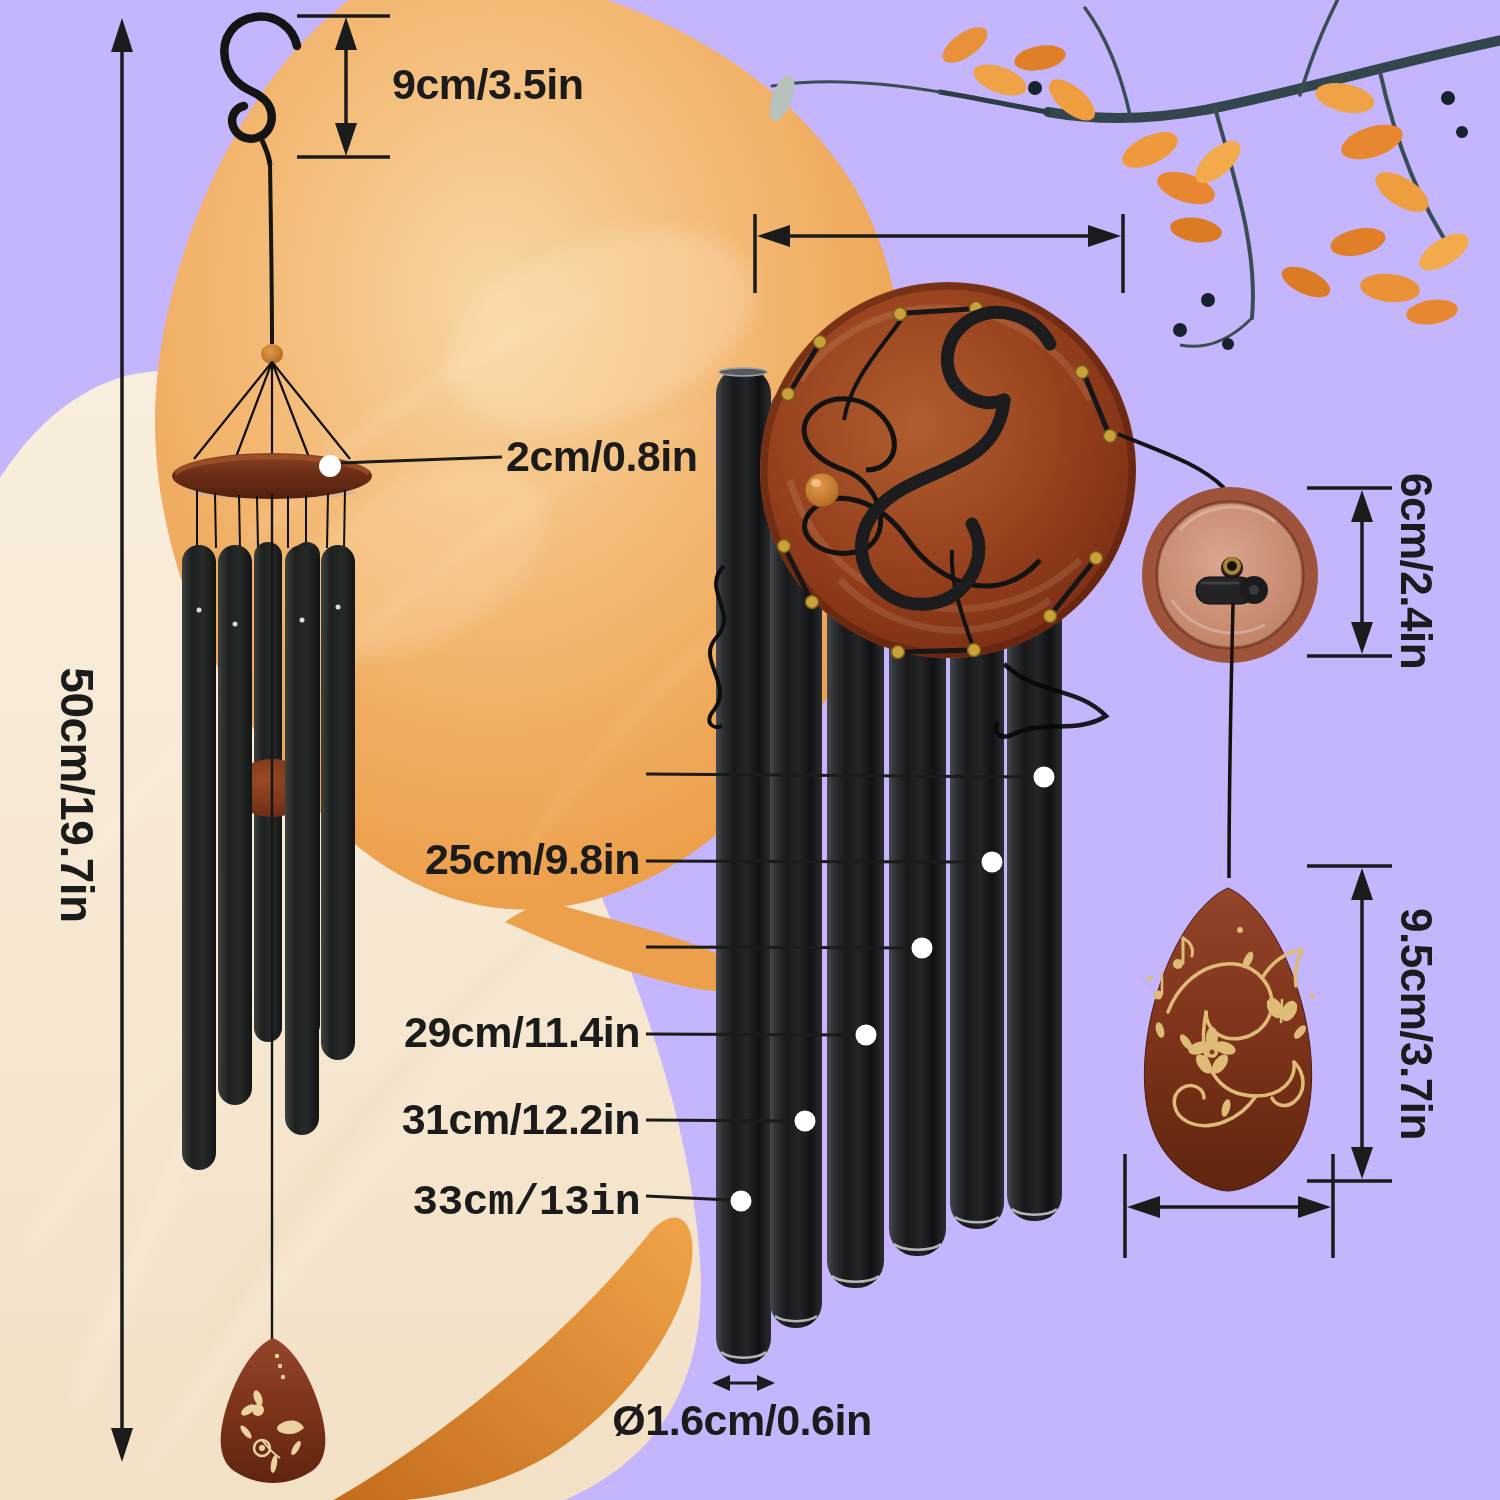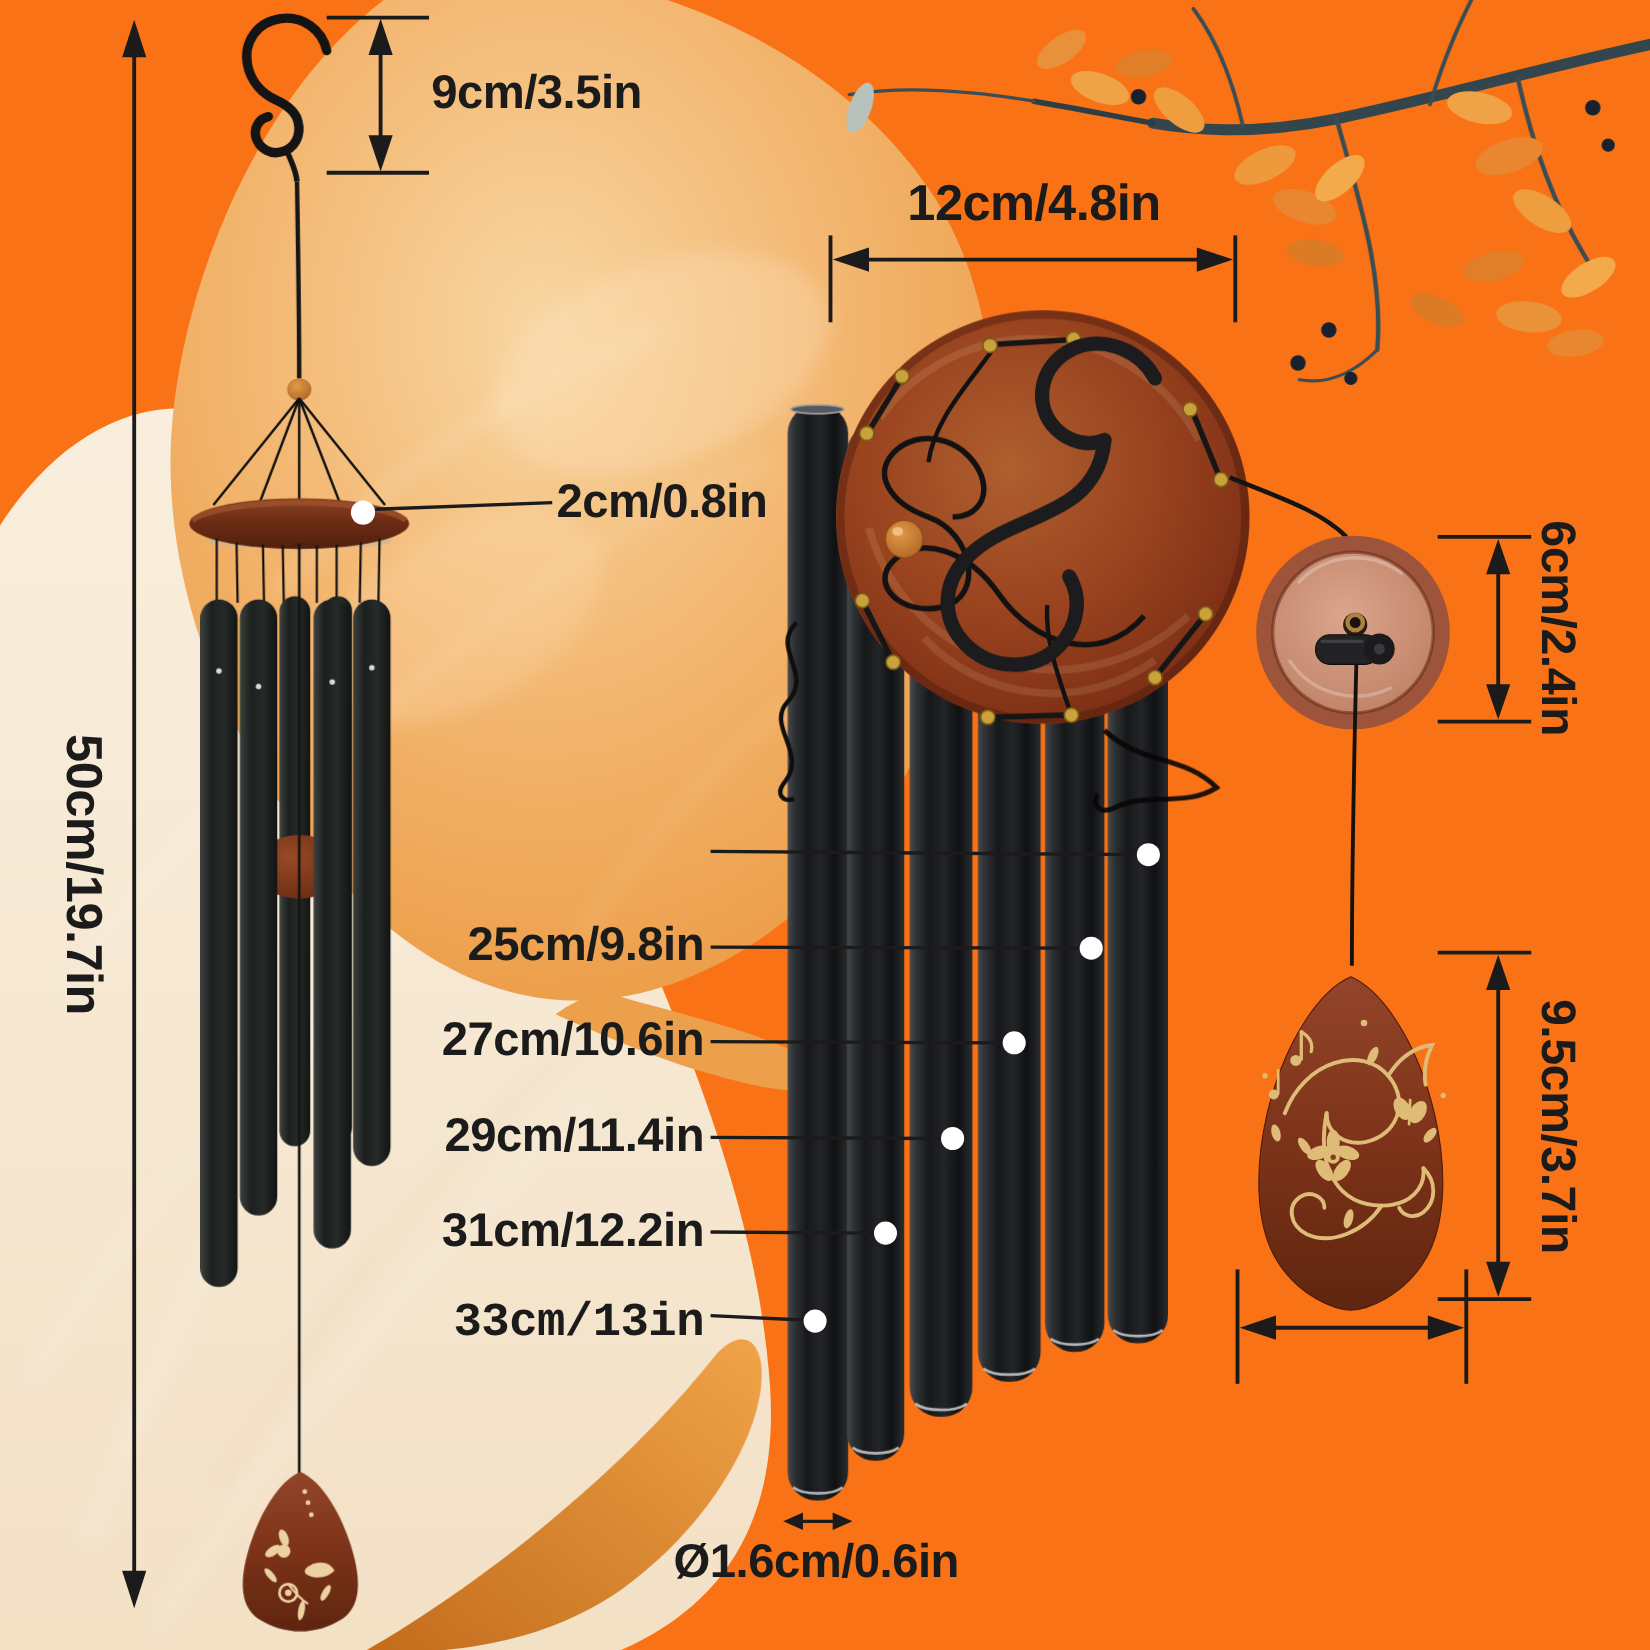--- a/index.html
+++ b/index.html
@@ -1,18 +1,18 @@
 <!DOCTYPE html>
 <html><head>
 <meta charset="utf-8">
 <style>
   html,body { margin:0; padding:0; background:#ffffff; }
   .canvas {
     position:relative; width:1500px; height:1500px; overflow:hidden;
-    background:#f97316; font-family:"Liberation Sans", sans-serif;
+    background:#c4b5fd; font-family:"Liberation Sans", sans-serif;
   }
   svg.scene { position:absolute; left:0; top:0; }
   .label {
     position:absolute; color:#1b1b1b; font-weight:700;
     line-height:1.05; letter-spacing:-0.5px; white-space:nowrap;
   }
   .lbl-43 { font-size:43px; }
   .lbl-44 { font-size:44px; }
   .lbl-46 { font-size:46px; }
   .center { text-align:center; }
@@ -386,24 +386,22 @@
     <polygon points="775,1383 757,1375 757,1391" stroke="none"></polygon>
   </g>
 </svg>
 
 <div class="label lbl-43" style="left:392px; top:62px;">9cm/3.5in</div>
 
 <div class="label lbl-46 rot90" style="left:-142px; top:767px; width:430px; height:56px;">50cm/19.7in</div>
 
 <div class="label lbl-43" style="left:506px; top:434px;">2cm/0.8in</div>
 
-<div class="label lbl-46 center" style="left:758px; top:160px; width:364px;">12cm/4.8in</div>
 
 <div class="label lbl-43 right" style="left:340px; top:837px; width:300px;">25cm/9.8in</div>
-<div class="label lbl-43 right" style="left:340px; top:923px; width:300px;">27cm/10.6in</div>
 <div class="label lbl-43 right" style="left:340px; top:1010px; width:300px;">29cm/11.4in</div>
 <div class="label lbl-43 right" style="left:340px; top:1097px; width:300px;">31cm/12.2in</div>
 <div class="label lbl-43 right" style="left:340px; top:1180px; width:300px;font-family:Liberation Mono, monospace;">33cm/13in</div>
 
 <div class="label lbl-44 rot90" style="left:1278px; top:545px; width:270px; height:52px;">6cm/2.4in</div>
 
 <div class="label lbl-44 rot90" style="left:1248px; top:998px; width:330px; height:52px;">9.5cm/3.7in</div>
 
 
 <div class="label lbl-43 center" style="left:577px; top:1398px; width:330px;">Ø1.6cm/0.6in</div>

